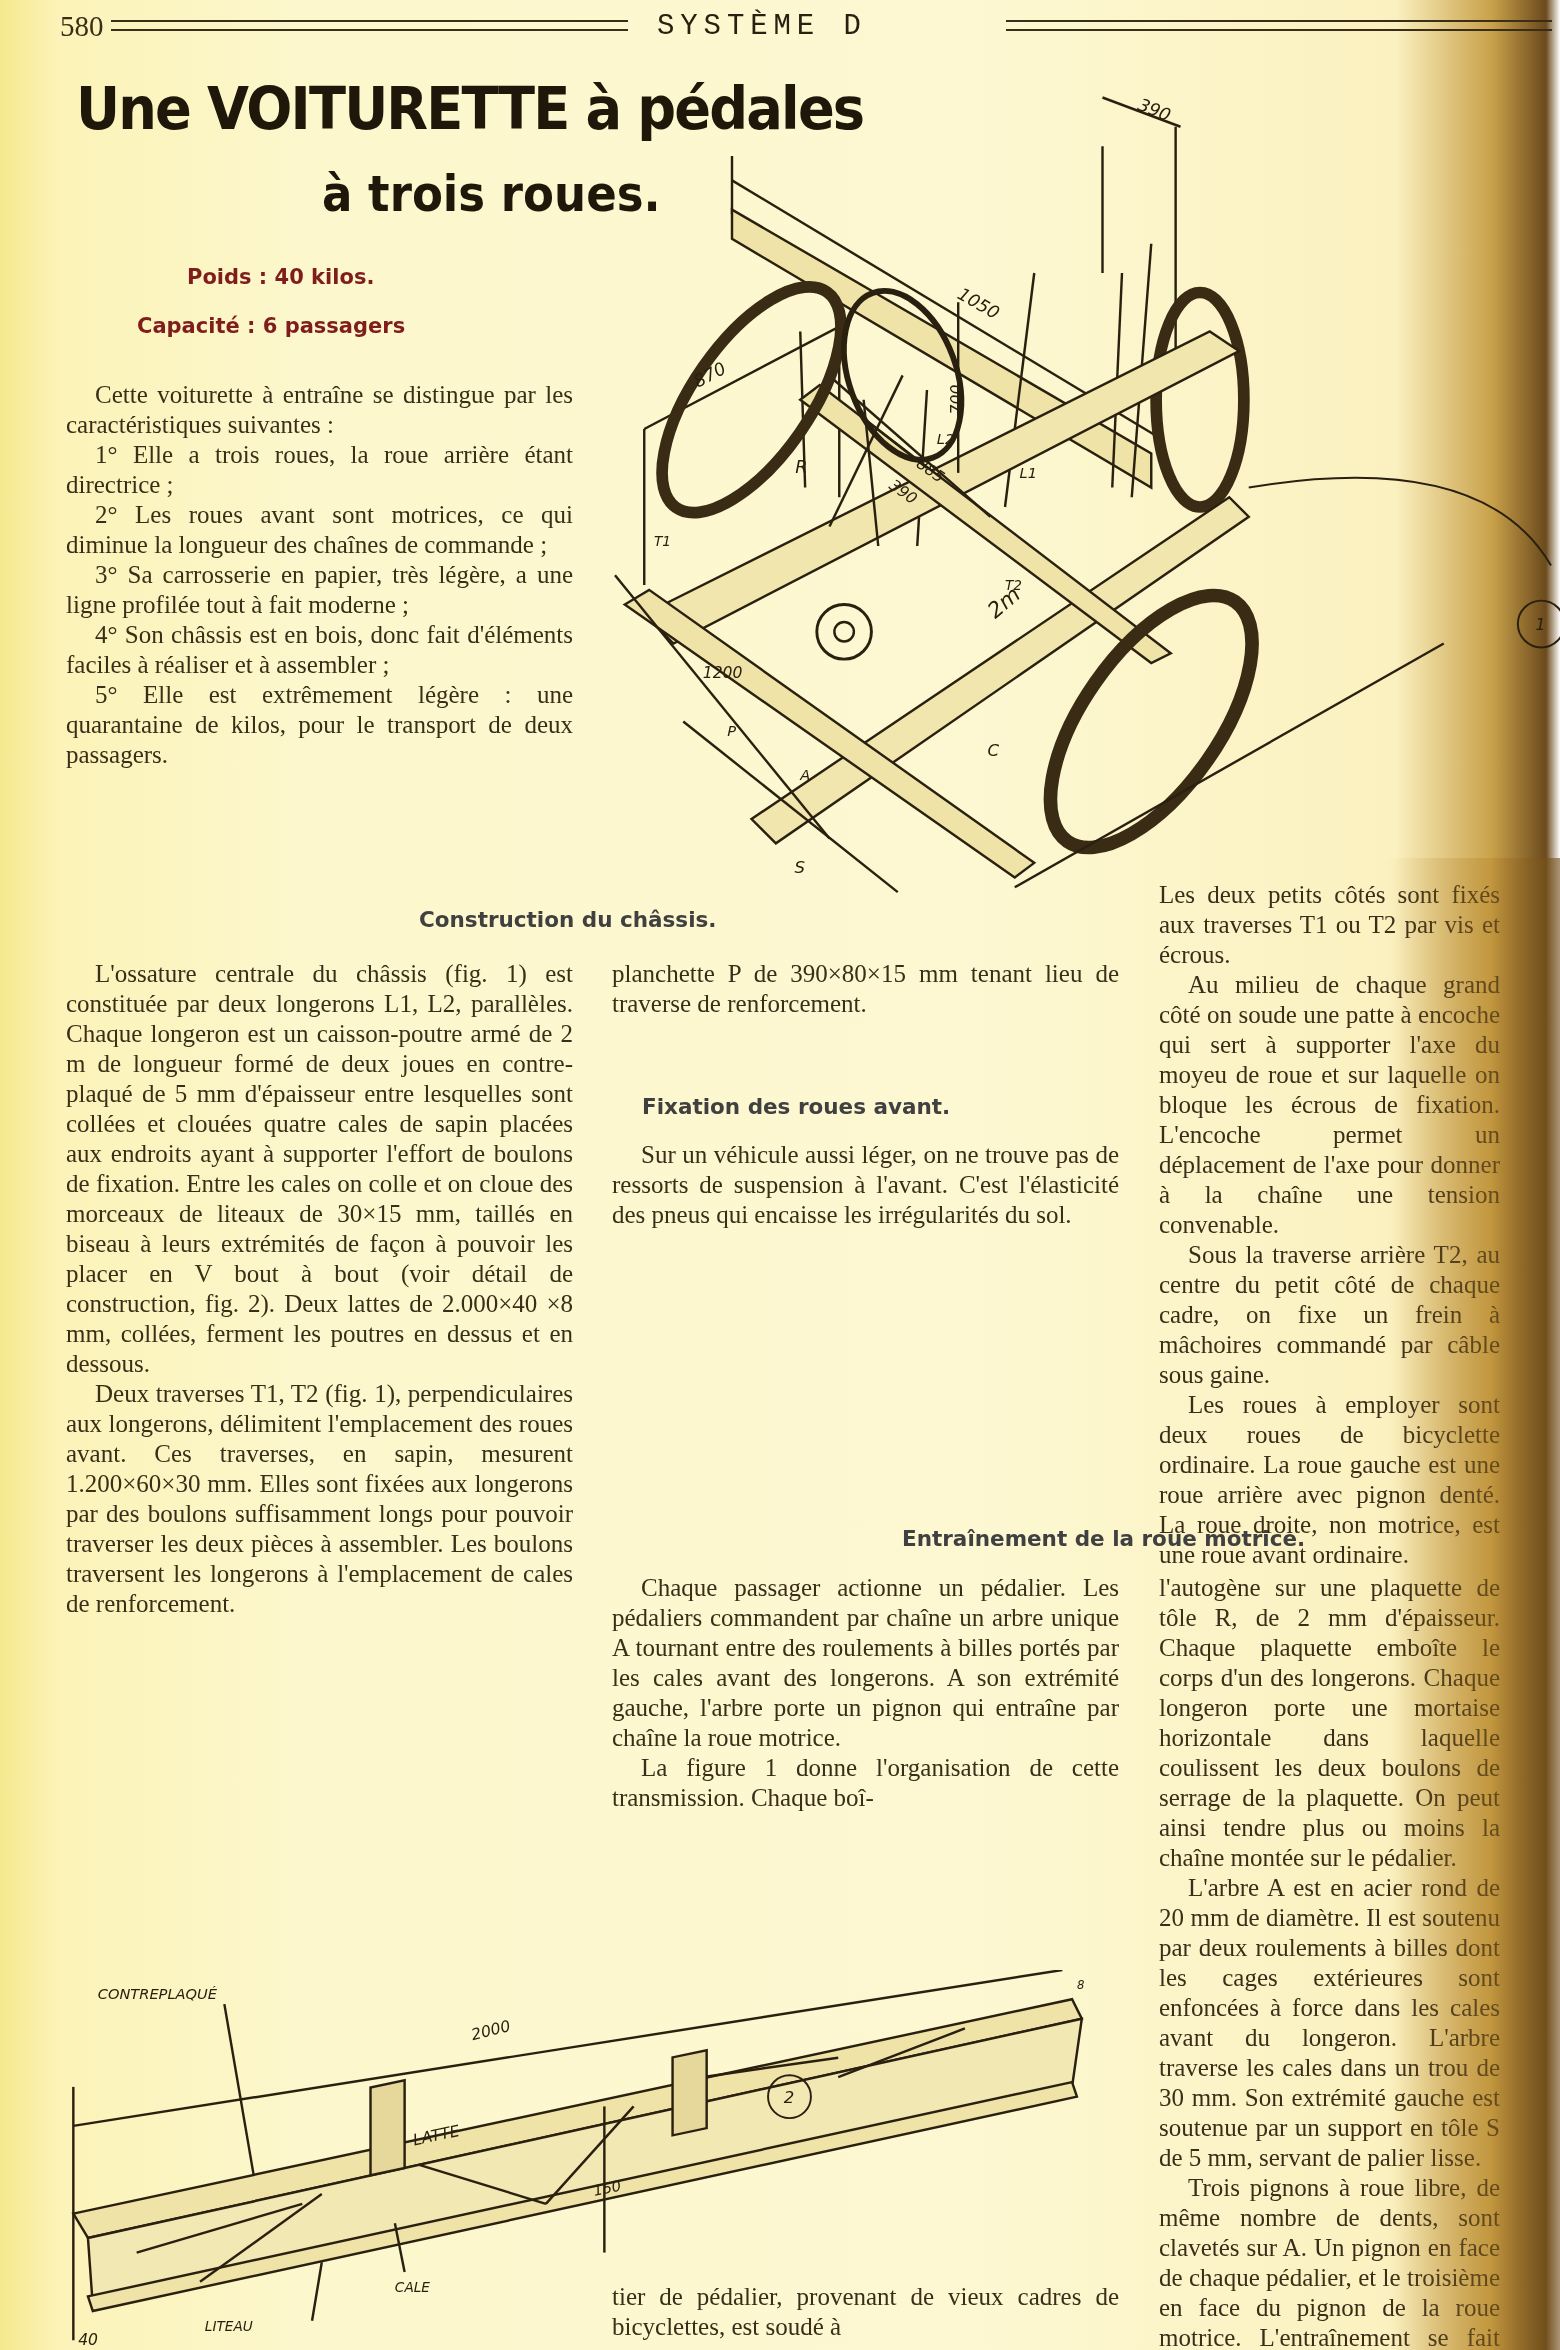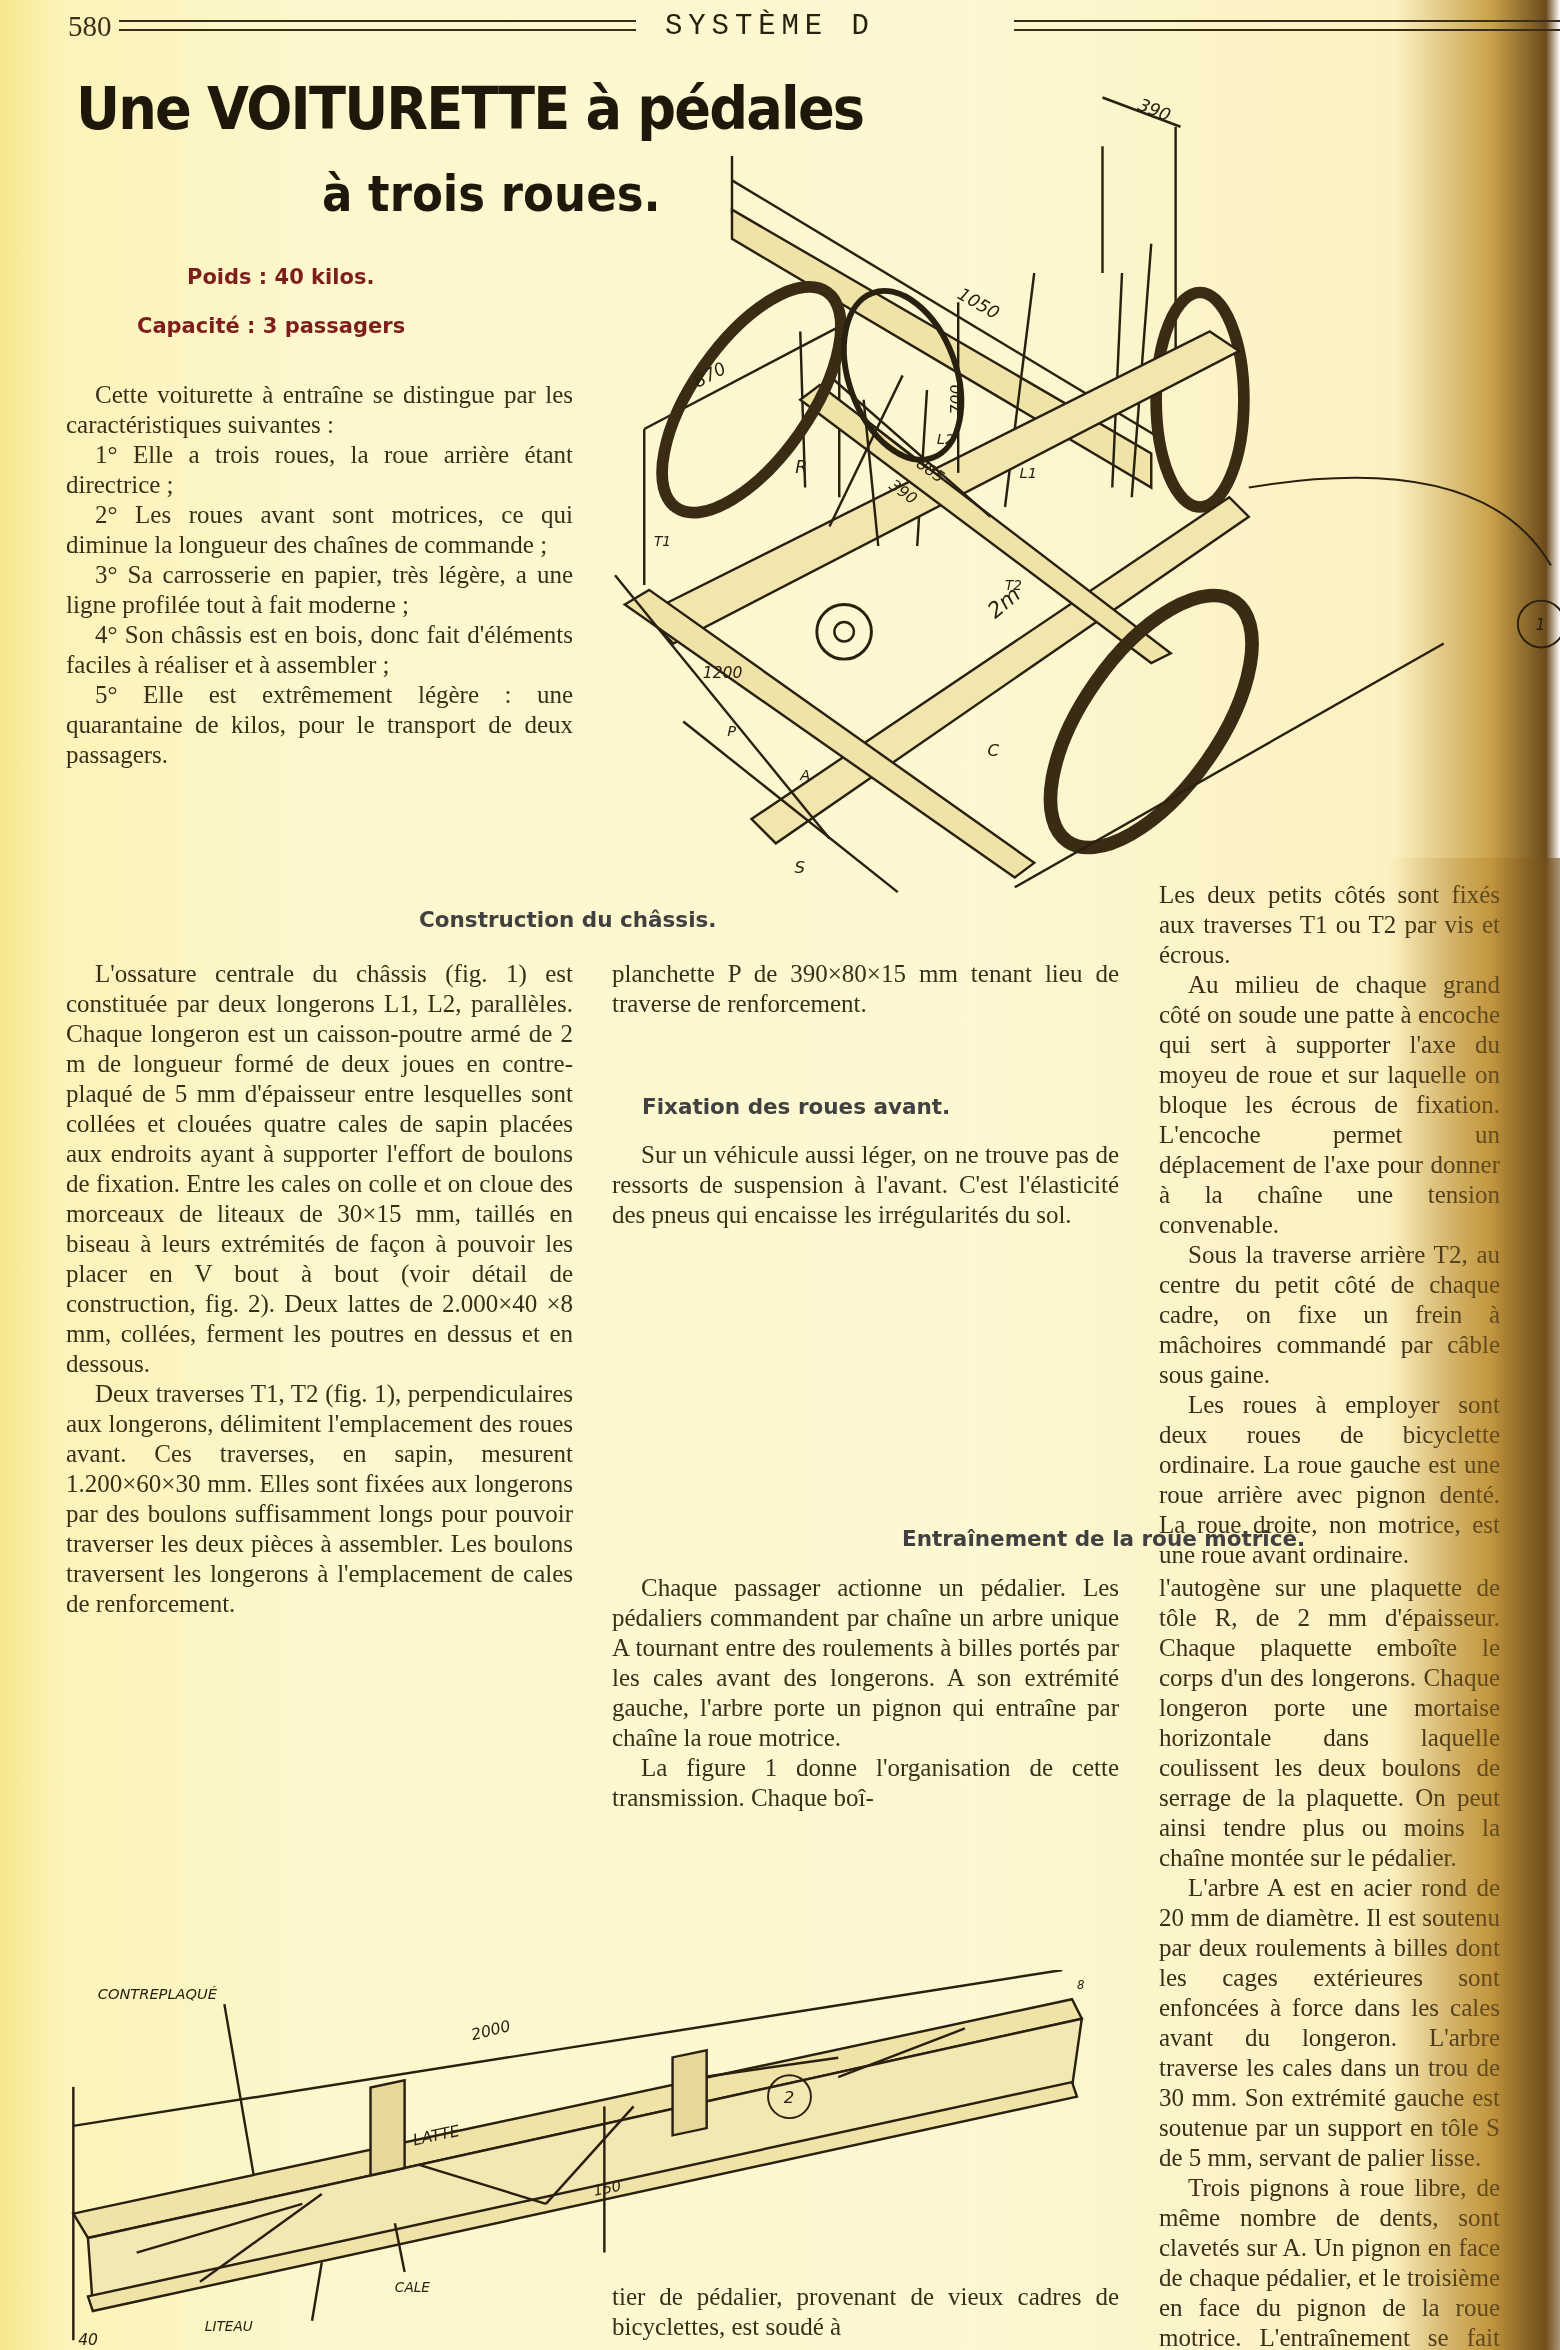--- a/index.html
+++ b/index.html
@@ -1,19 +1,19 @@
 <!DOCTYPE html>
 <html><head>
 <meta charset="utf-8">
 <style>
   html,body{margin:0;padding:0;}
   body{width:1560px;height:2350px;position:relative;overflow:hidden;
     background:linear-gradient(90deg,#f6e88e 0px,#fbf3b8 59px,#fcf7cc 293px,#fdf8d2 975px,#fbf1c0 1395px,#c9a14a 1492px,#6b4a1c 1546px,#fff 1560px);
     font-family:"Liberation Serif",serif;color:#3a2e18;}
-  .header{position:absolute;top:9.8px;left:68px;width:1492px;height:35px;}
+  .header{position:absolute;top:9.8px;left:60px;width:1492px;height:35px;}
   .page-num{position:absolute;left:0;top:0;font-size:29px;font-family:"Liberation Serif",serif;color:#3a2e18;}
   .rule{position:absolute;top:9.8px;height:7.8px;border-top:2.9px solid #3a2e18;border-bottom:2.9px solid #3a2e18;}
   .rule.left{left:51px;width:517px;}
   .rule.right{left:946px;width:546px;}
   .journal{position:absolute;left:597px;top:0;font-family:Liberation Mono, monospace;font-size:29px;letter-spacing:5.9px;color:#2a2010;}
   .title{position:absolute;left:76px;top:74px;font-family:"DejaVu Sans",sans-serif;font-weight:bold;font-size:59px;color:#1e170a;letter-spacing:-2px;transform:scaleX(0.92);transform-origin:left;white-space:nowrap;}
   .subtitle{position:absolute;left:322px;top:166px;font-family:"DejaVu Sans",sans-serif;font-weight:bold;font-size:49px;color:#1e170a;transform:scaleX(0.92);transform-origin:left;white-space:nowrap;}
   .spec{position:absolute;font-family:"DejaVu Sans",sans-serif;font-weight:bold;font-size:21px;color:#7f1d1d;white-space:nowrap;}
   .col{position:absolute;font-size:25px;line-height:30px;text-align:justify;hyphens:manual;}
   .col p{margin:0;text-indent:29px;}
@@ -34,21 +34,21 @@
 <div class="header">
   <span class="page-num">580</span>
   <div class="rule left"></div>
   <span class="journal">SYSTÈME D</span>
   <div class="rule right"></div>
 </div>
 
 <div class="title">Une VOITURETTE à pédales</div>
 <div class="subtitle">à trois roues.</div>
 <div class="spec" style="left:187px;top:265px;">Poids : 40 kilos.</div>
-<div class="spec" style="left:137px;top:314px;">Capacité : 3 passagers</div>
+<div class="spec" style="left:137px;top:314px;">Capacité : 6 passagers</div>
 
 <svg class="fig1" viewBox="0 0 980 840">
   <g stroke="#2a2010" fill="none" stroke-width="2.5">
 
     <line x1="510" y1="70" x2="510" y2="200"></line>
     <line x1="585" y1="50" x2="585" y2="300"></line>
     <line x1="510" y1="20" x2="590" y2="50"></line>
 
     <line x1="130" y1="105" x2="570" y2="370"></line>
     <line x1="130" y1="80" x2="130" y2="140"></line>

